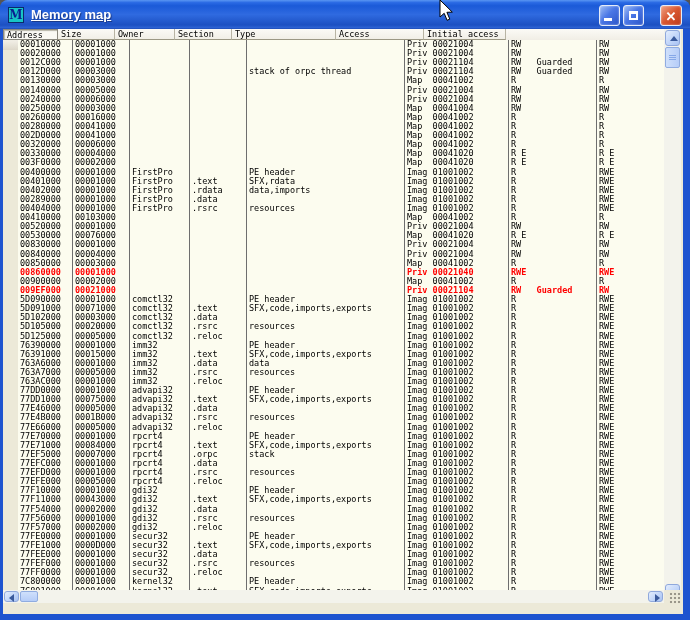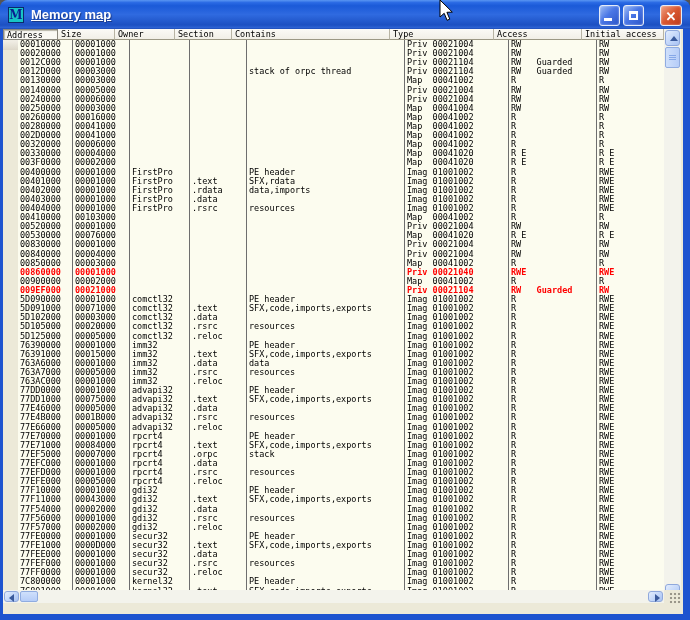--- a/index.html
+++ b/index.html
@@ -90,21 +90,20 @@
         <span class="glyph-x">✕</span>
       </div>
     </div>
 
     <div class="client">
       <div class="hrow">
           <div class="hcell c0 sorted">Address</div>
           <div class="hcell c1">Size</div>
           <div class="hcell c2">Owner</div>
           <div class="hcell c3">Section</div>
-          <div class="hcell c4">Contains</div>
           <div class="hcell c5">Type</div>
           <div class="hcell c6">Access</div>
           <div class="hcell c7">Initial access</div>
         </div>
       <div class="tbody">
           <div class="trow">
             <div class="cell c0">00010000</div>
             <div class="cell c1">00001000</div>
             <div class="cell c2"></div>
             <div class="cell c3"></div>
@@ -267,21 +266,21 @@
             <div class="cell c0">00402000</div>
             <div class="cell c1">00001000</div>
             <div class="cell c2">FirstPro</div>
             <div class="cell c3">.rdata</div>
             <div class="cell c4">data,imports</div>
             <div class="cell c5">Imag 01001002</div>
             <div class="cell c6">R</div>
             <div class="cell c7">RWE</div>
           </div>
           <div class="trow">
-            <div class="cell c0">00403000</div>
+            <div class="cell c0">00289000</div>
             <div class="cell c1">00001000</div>
             <div class="cell c2">FirstPro</div>
             <div class="cell c3">.data</div>
             <div class="cell c4"></div>
             <div class="cell c5">Imag 01001002</div>
             <div class="cell c6">R</div>
             <div class="cell c7">RWE</div>
           </div>
           <div class="trow">
             <div class="cell c0">00404000</div>

